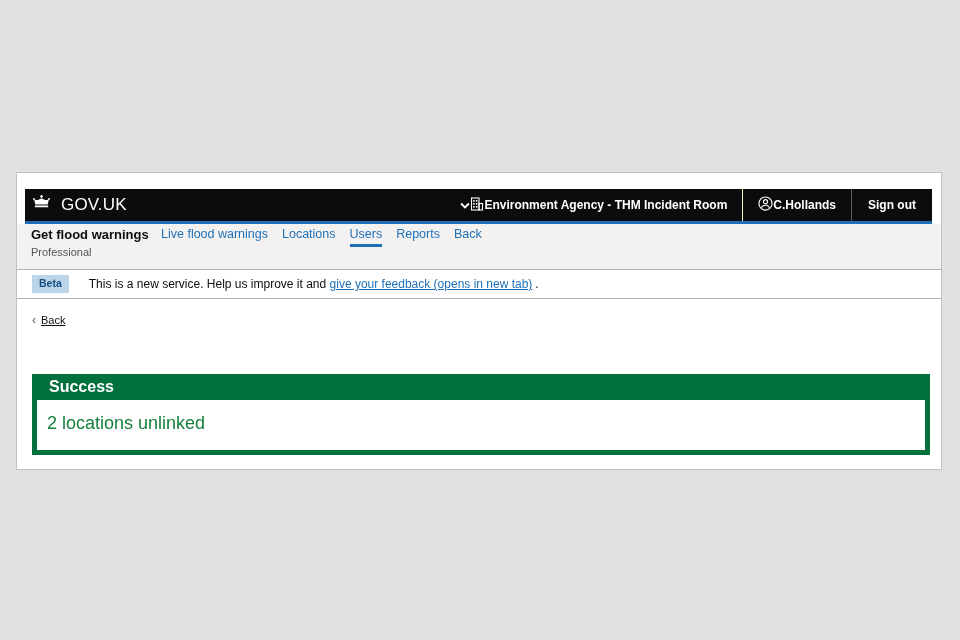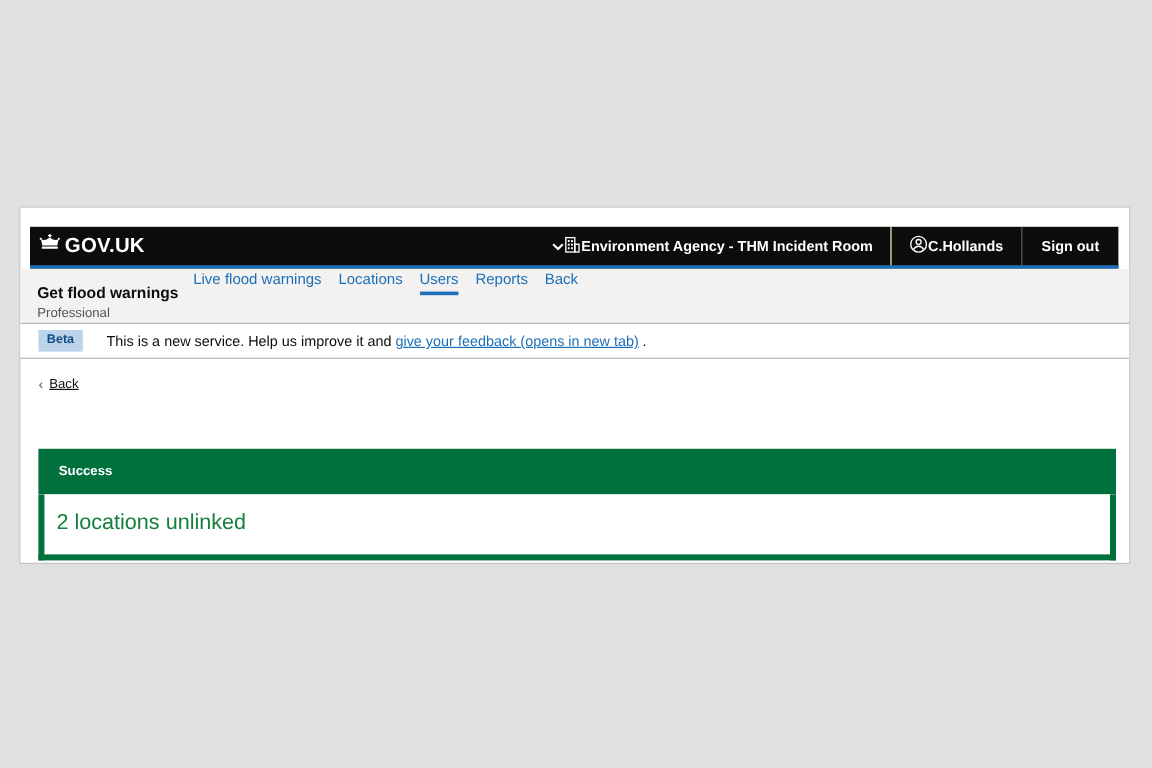--- a/index.html
+++ b/index.html
@@ -25,43 +25,43 @@
   
   .govuk-header {
     position:absolute; left:8px; right:9px; top:16px; height:35px;
     background:#0b0c0c;
     border-bottom:3px solid #1d70b8;
     display:flex; align-items:center;
     padding:0 0 0 7px;
     color:#ffffff;
   }
   .logo {
-    display:flex; align-items:center; gap:3px;
+    display:flex; align-items:center; gap:10px;
     color:#ffffff; text-decoration:none;
-    font-weight:bold; font-size:17px; letter-spacing:.2px;
+    font-weight:normal; font-size:17px; letter-spacing:.2px;
   }
   .header-right { margin-left:auto; display:flex; align-items:stretch; height:100%; }
   .hdr-section { display:flex; align-items:center; font-weight:bold; font-size:12px; }
   .org-section { padding-right:15px; cursor:pointer; }
   .user-section { border-left:1px solid #fef9c3; padding:0 15px; }
   .signout-section {
     border-left:1px solid #5a5c5c; padding:0 16px;
     color:#ffffff; text-decoration:none;
     display:flex; align-items:center; font-weight:bold; font-size:12px;
   }
   .hdr-icon { display:block; flex:0 0 auto; }
 
   
   .service-nav {
     position:absolute; left:0; right:0; top:51px; height:46px;
     background:#f3f2f1;
     border-bottom:1px solid #b1b4b6;
     display:flex;
   }
-  .service-name-block { padding:12px 0 0 14px; width:144px; }
+  .service-name-block { padding:3px 0 0 14px; width:144px; }
   .service-name { font-size:13px; font-weight:bold; color:#0b0c0c; }
   .service-tag { font-size:11px; color:#50565a; margin-top:4px; }
   .nav-items {
     list-style:none; display:flex; gap:14px;
     align-items:flex-start; padding-bottom:5px;
   }
   .nav-items a {
     display:inline-block;
     font-size:12.5px; color:#1d70b8; text-decoration:none;
     padding-bottom:3px; border-bottom:3px solid transparent;
@@ -91,22 +91,22 @@
     font-size:11px; color:#0b0c0c; text-decoration:none;
     display:inline-flex; align-items:center; gap:5px;
   }
   .back-chevron { color:#505a5f; font-size:12px; text-decoration:none; }
   .back-label { text-decoration:underline; }
 
   
   .notification { position:absolute; left:15px; width:898px; top:201px; }
   .notification-header {
     background:#00703c; color:#ffffff;
-    font-size:11px; font-weight:bold;
-    padding:13px 17px; line-height:1.1;
+    font-size:16px; font-weight:bold;
+    padding:4px 17px; line-height:1.1;
   }
   .notification-body {
     background:#ffffff;
     border:5px solid #00703c; border-top:none;
     padding:13px 10px 16px 10px;
     font-size:18px; color:#15803d;
   }
 </style>
 </head>
 <body>

